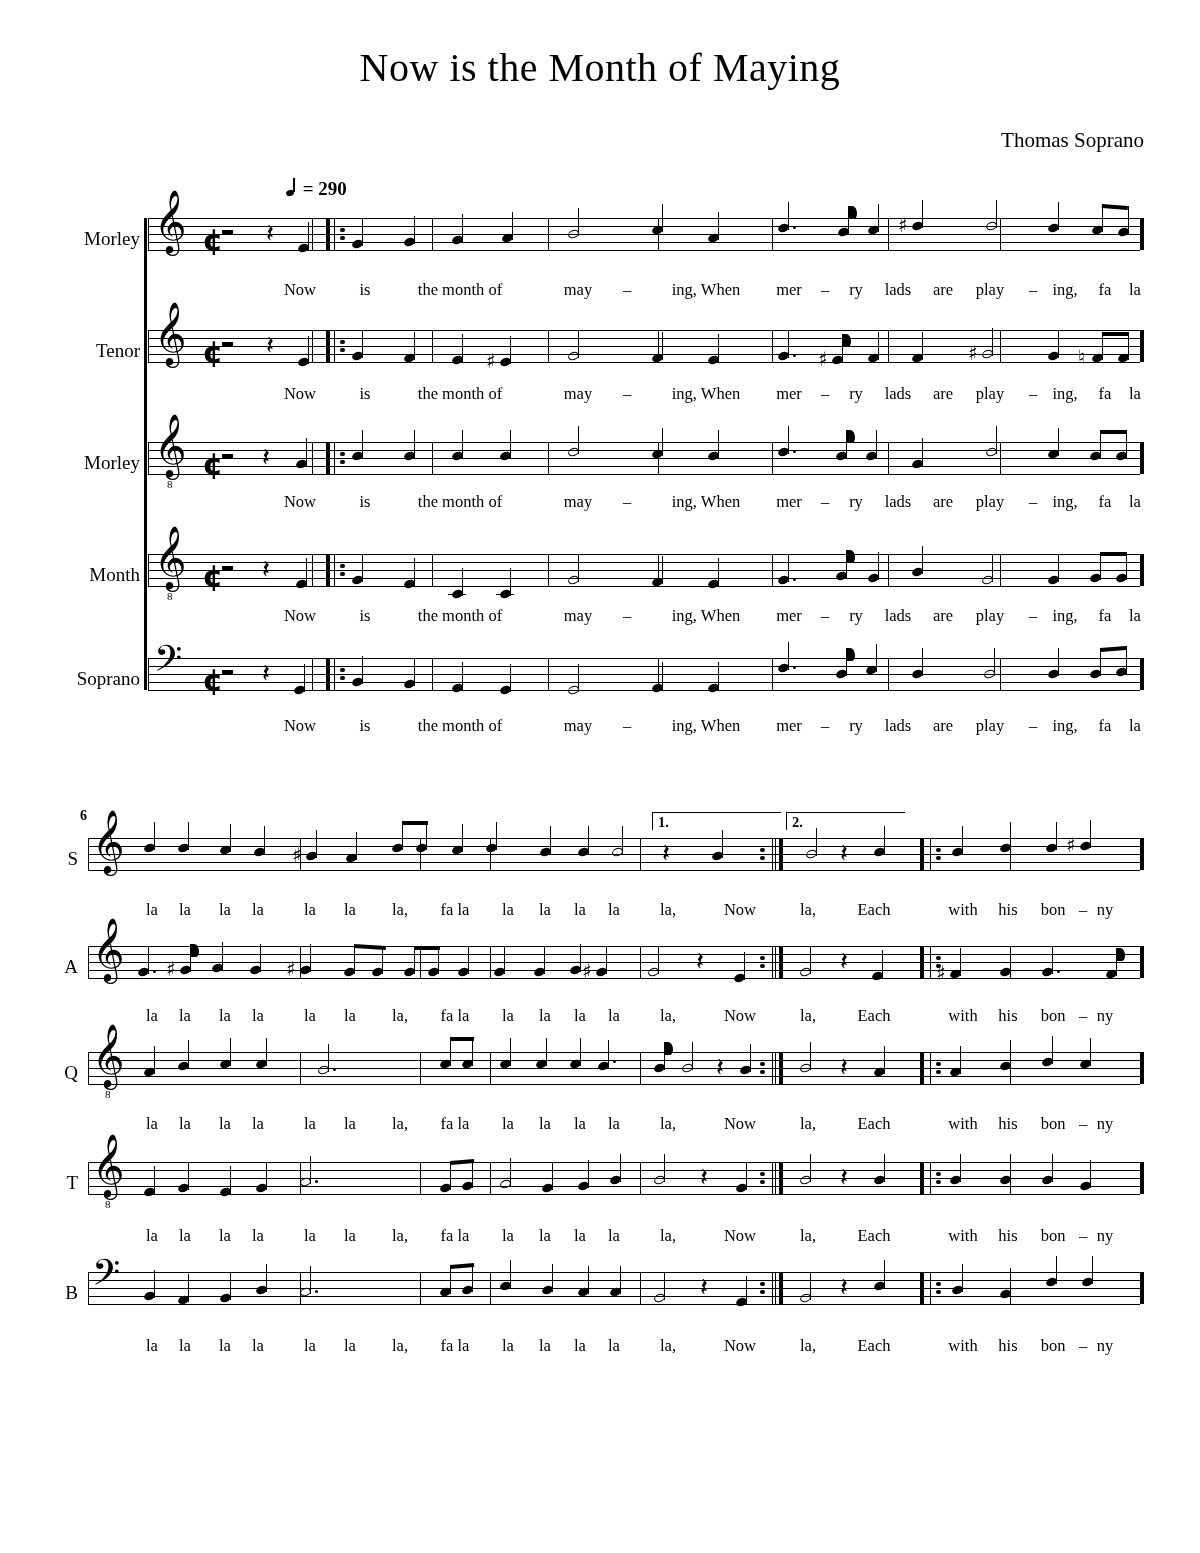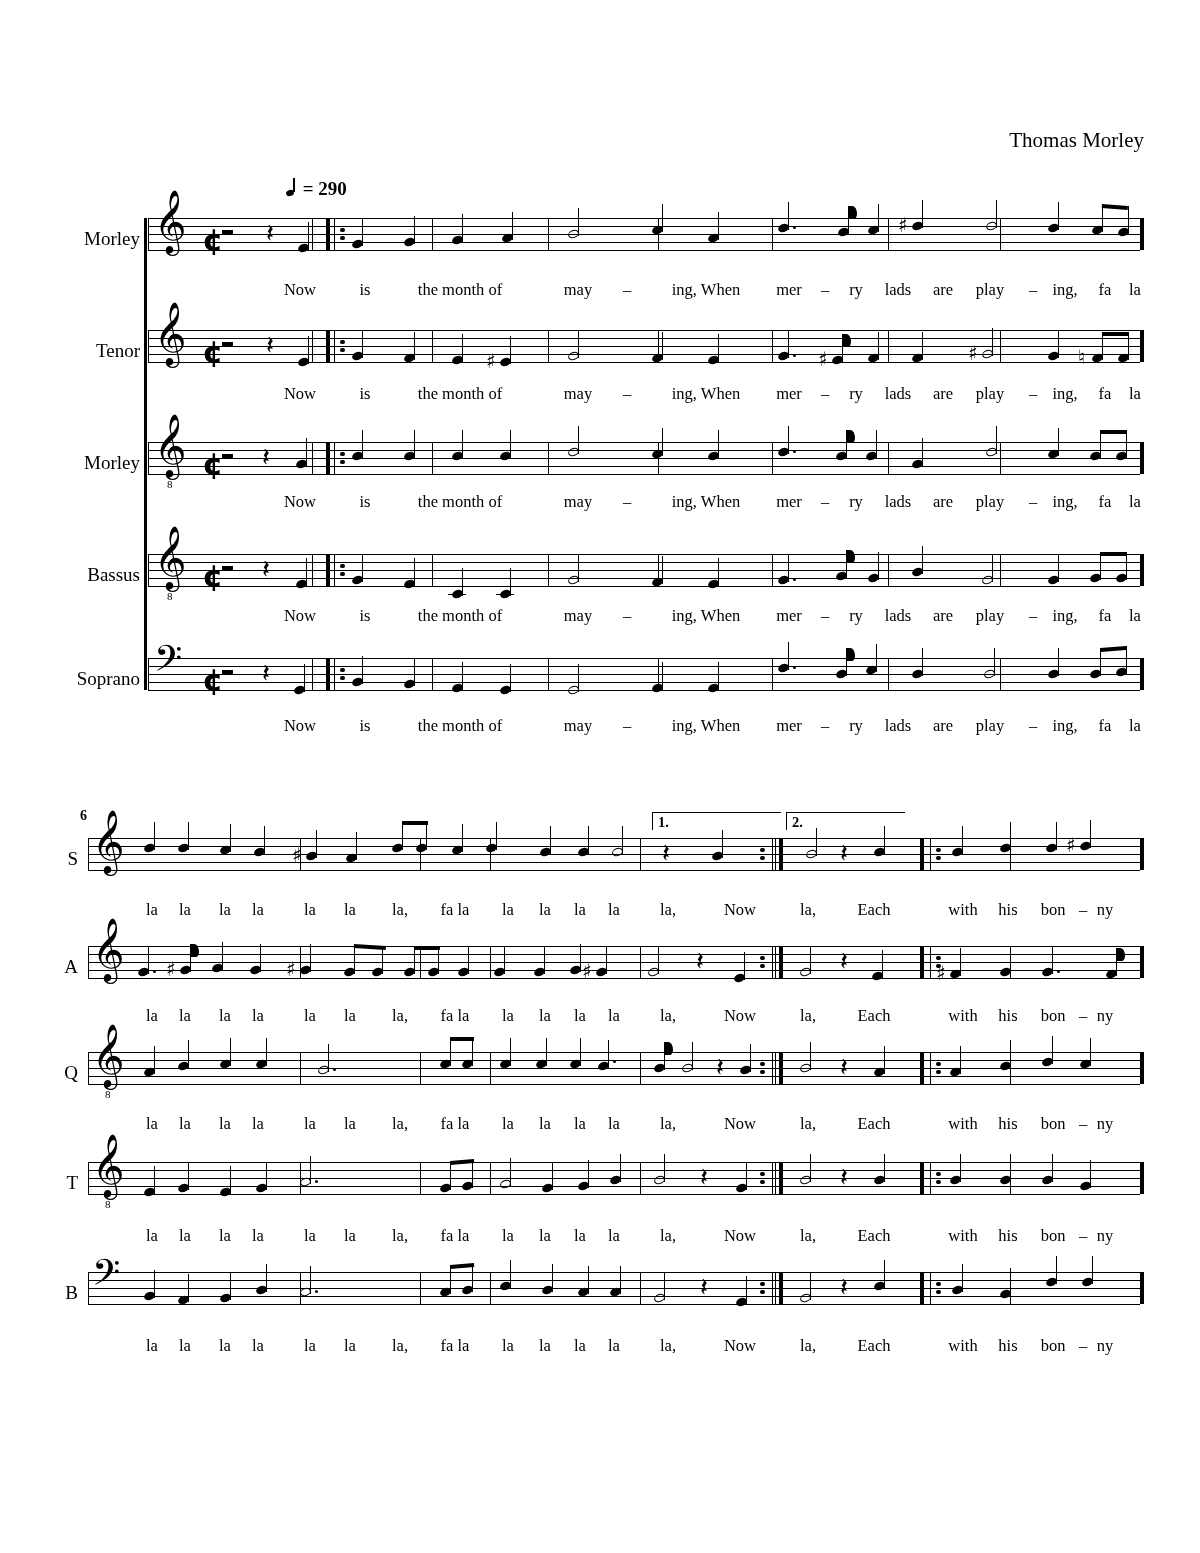--- a/index.html
+++ b/index.html
@@ -223,21 +223,22 @@
     font-size: 14.5px;
     font-weight: bold;
     font-family: "Liberation Serif", serif;
   }
 </style>
 </head>
 <body>
 
 <div class="page">
 
-  <div class="composer">Thomas Morley</div>
+  <div class="title">Now is the Month of Maying</div>
+  <div class="composer">Thomas Soprano</div>
 
   <div class="tempo">
     <span class="notehead"></span>
     <span>= 290</span>
   </div>
 
   <div class="system" id="sys1">
       <div class="staff" style="left: 148px; top: 218px; width: 992px; height: 32px;">
         <div class="line" style="top: 0px;"></div>
         <div class="line" style="top: 8px;"></div>
@@ -272,21 +273,21 @@
       <div class="glyph gclef" style="left: 154px; top: 418px; font-size: 55px;">𝄞</div>
       <div class="octave8" style="left: 167px; top: 478px;">8</div>
       <div class="timesig" style="left: 202px; top: 446px; font-size: 31px;">¢</div>
       <div class="staff" style="left: 148px; top: 554px; width: 992px; height: 32px;">
         <div class="line" style="top: 0px;"></div>
         <div class="line" style="top: 8px;"></div>
         <div class="line" style="top: 16px;"></div>
         <div class="line" style="top: 24px;"></div>
         <div class="line" style="top: 32px;"></div>
       </div>
-      <div class="partname" style="right: 1060px; top: 564px;">Bassus</div>
+      <div class="partname" style="right: 1060px; top: 564px;">Month</div>
       <div class="barline" style="left: 148px; top: 554px; height: 32px;"></div>
       <div class="glyph gclef" style="left: 154px; top: 530px; font-size: 55px;">𝄞</div>
       <div class="octave8" style="left: 167px; top: 590px;">8</div>
       <div class="timesig" style="left: 202px; top: 558px; font-size: 31px;">¢</div>
       <div class="staff" style="left: 148px; top: 658px; width: 992px; height: 32px;">
         <div class="line" style="top: 0px;"></div>
         <div class="line" style="top: 8px;"></div>
         <div class="line" style="top: 16px;"></div>
         <div class="line" style="top: 24px;"></div>
         <div class="line" style="top: 32px;"></div>

